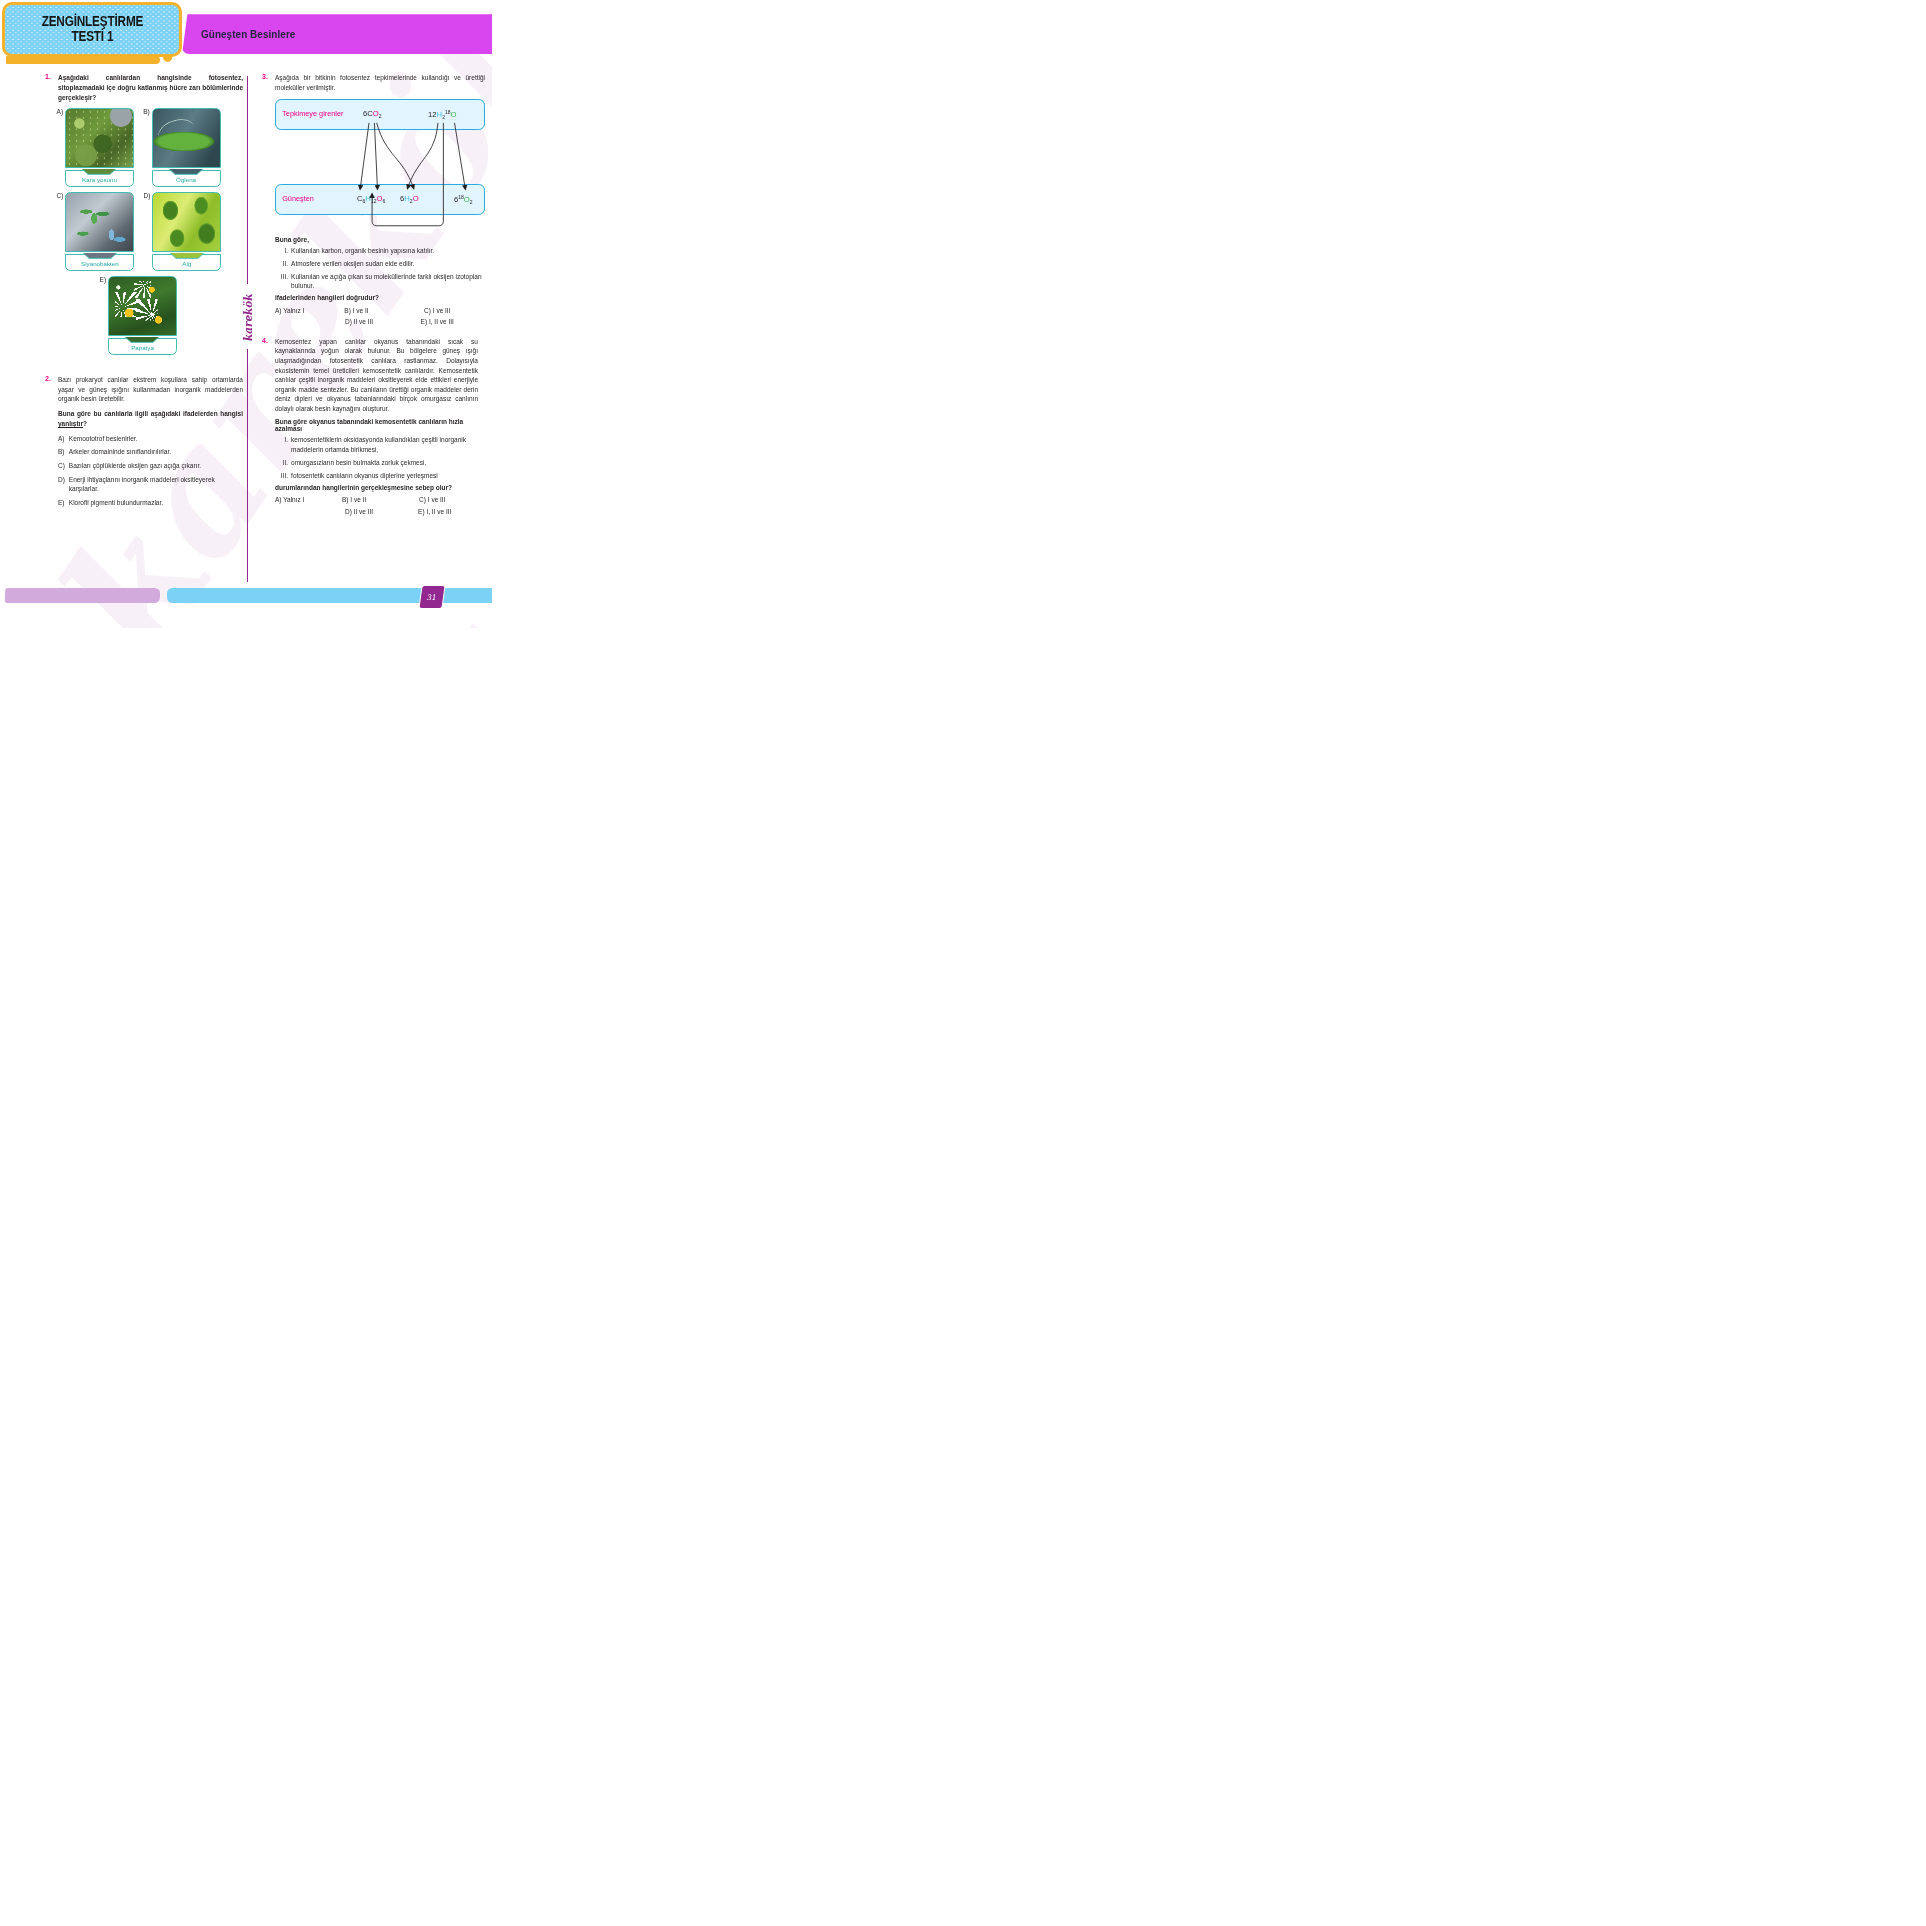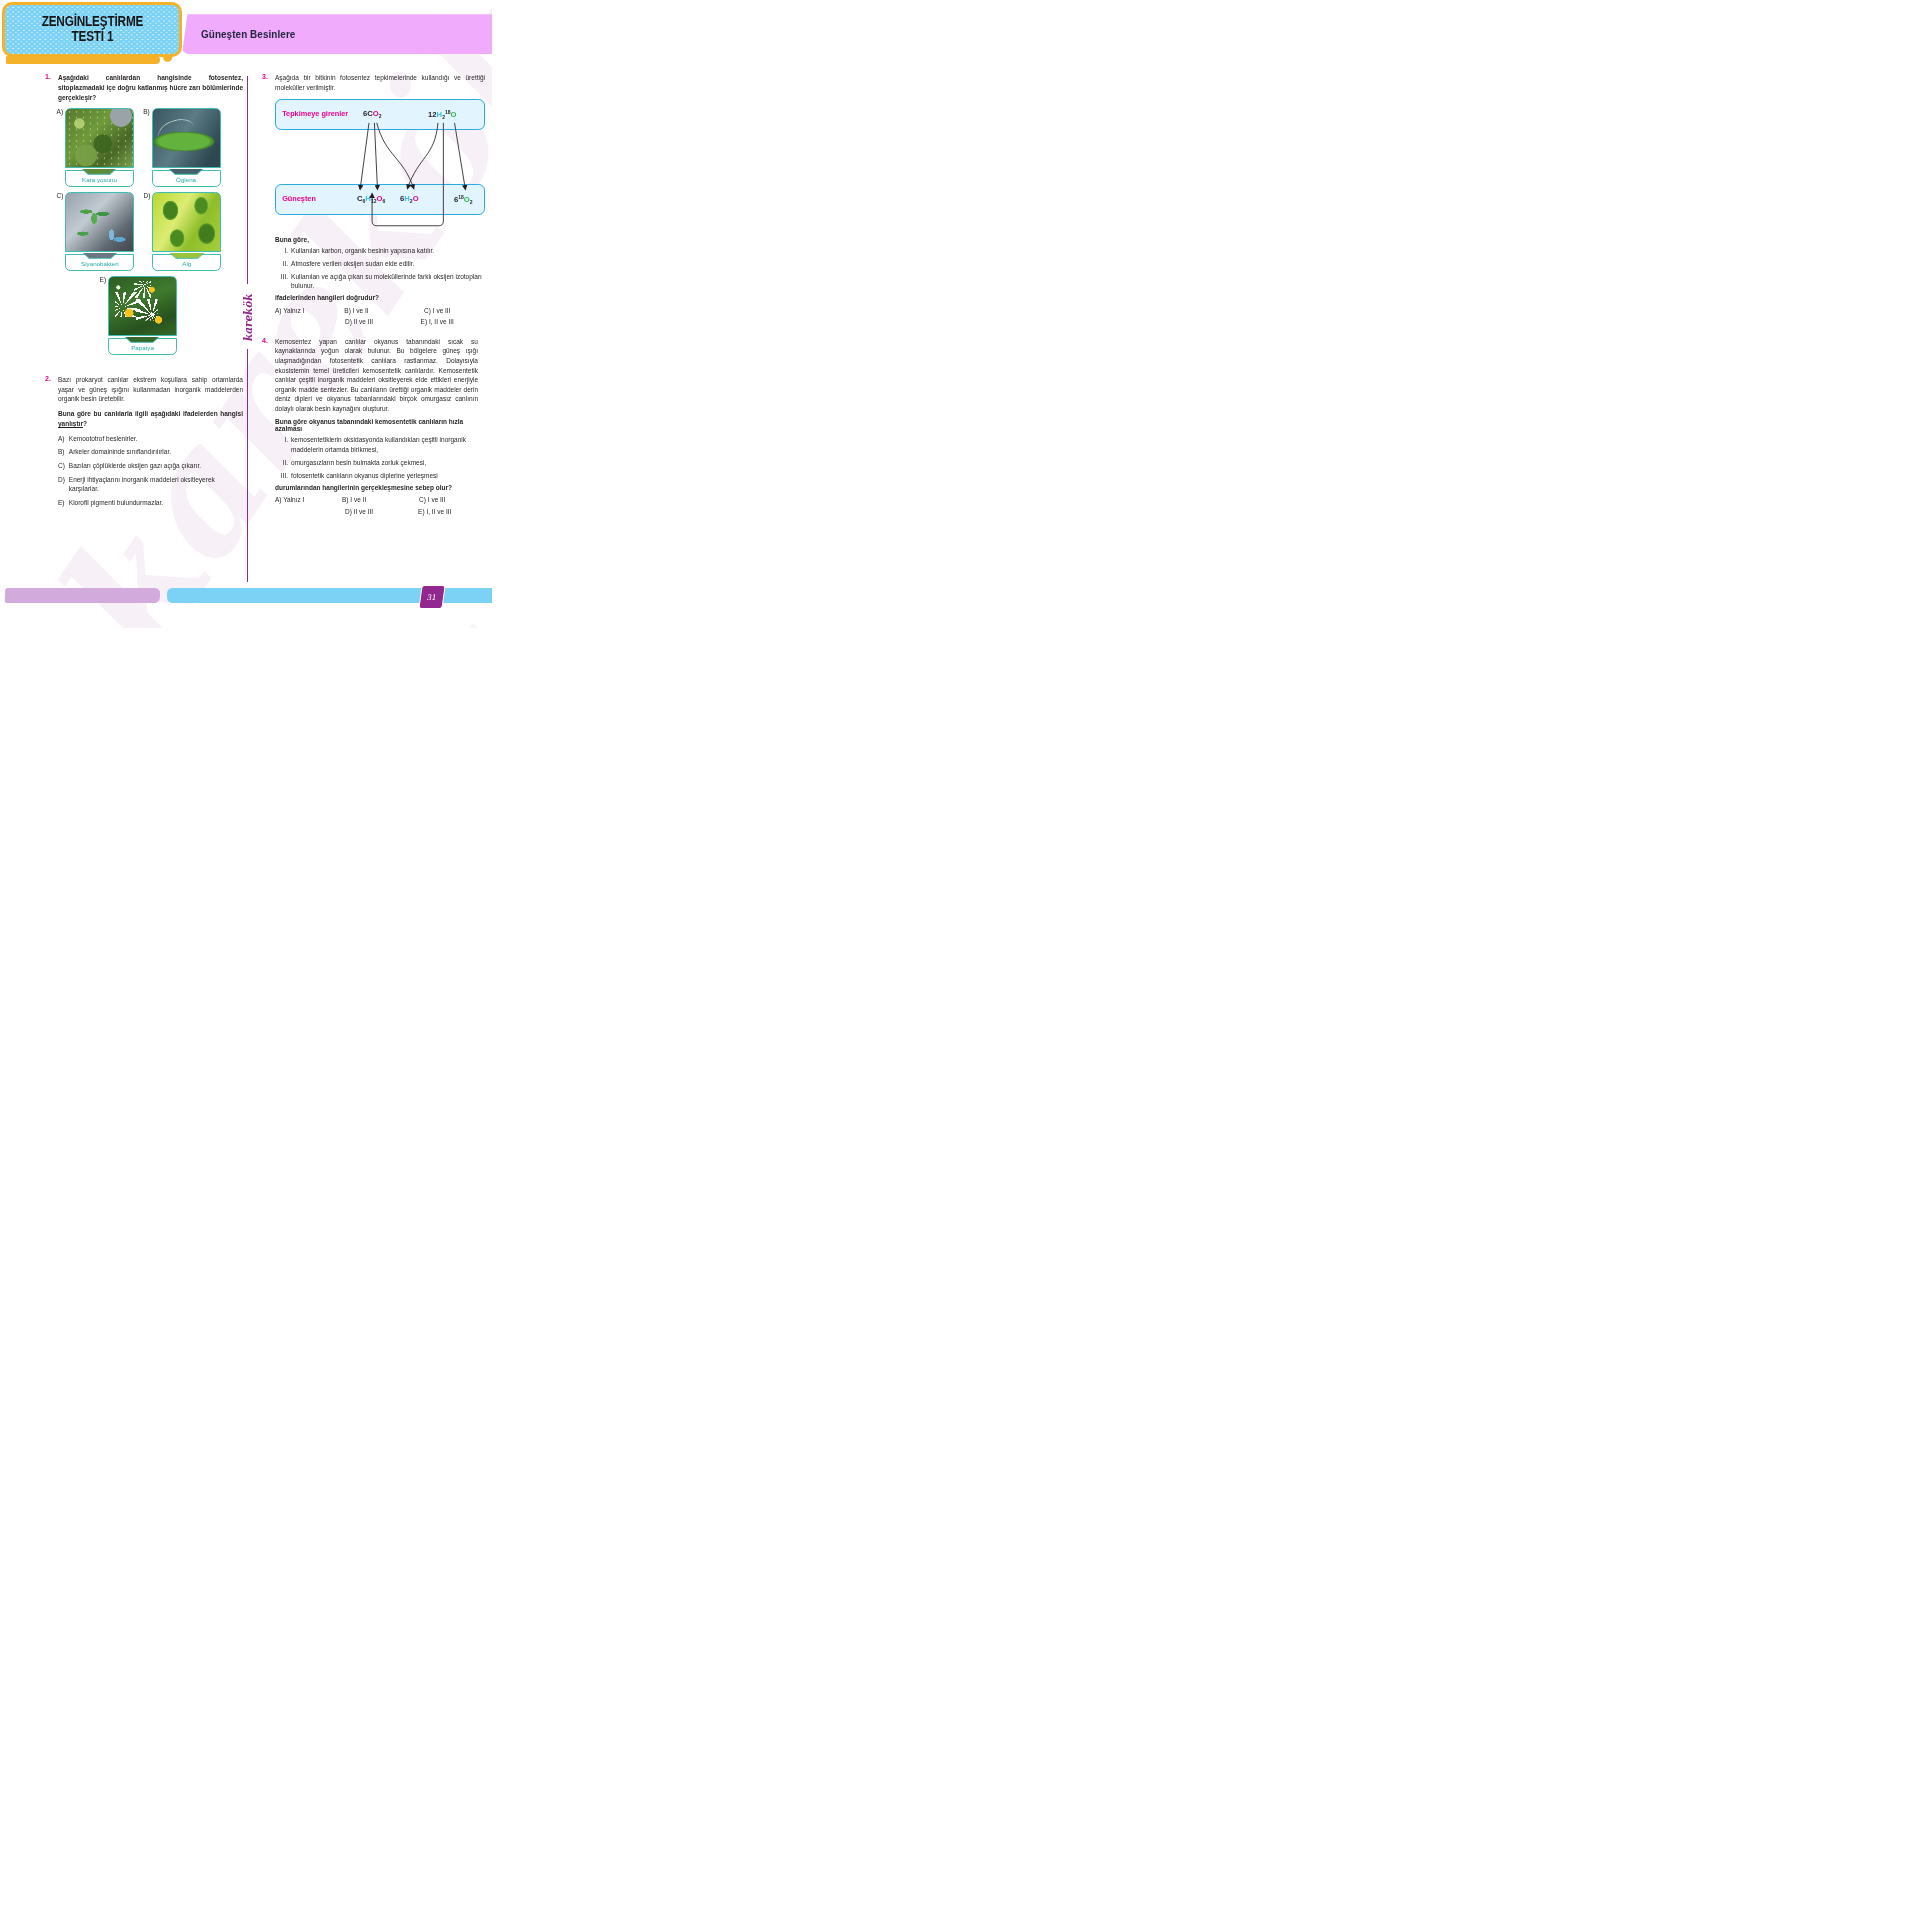--- a/index.html
+++ b/index.html
@@ -19,21 +19,21 @@
   .hdr-blue .dots{position:absolute;inset:0;border-radius:7px;
       background-image:radial-gradient(rgba(255,255,255,.8) 0.8px,transparent 1px),
                        radial-gradient(rgba(255,255,255,.55) 0.6px,transparent 0.8pt);
       background-size:5.4px 4.6px,5.4px 4.6px;background-position:0 0,2.7px 2.3px;}
   .hdr-title{position:relative;text-align:center;font-weight:bold;color:#161616;
              font-size:14px;line-height:1.12;transform:scaleX(.84);letter-spacing:-0.2px;}
   .hdr-bar{position:absolute;left:6.2px;top:56px;width:154px;height:7.7px;background:#F3B229;
            border-radius:1.5px 4.6px 4.6px 1.5px;z-index:2;}
   .hdr-swoosh{position:absolute;left:165px;top:37px;width:8.5px;height:25.4px;background:#F3B229;
               border-radius:0 0 8.5px 8.5px;transform:rotate(14deg);z-index:2;}
-  .hdr-purple{position:absolute;left:182px;top:14.3px;right:0;height:40px;background:#f0abfc;
+  .hdr-purple{position:absolute;left:182px;top:14.3px;right:0;height:40px;background:#d946ef;
               border-radius:0 0 0 7px;z-index:1;display:flex;align-items:center;
               clip-path:polygon(5.4px 0,100% 0,100% 100%,0 100%);}
   .hdr-purple .topic{font-weight:bold;font-size:10.4px;color:#26253F;margin-left:18.5px;letter-spacing:0.1px;
                      transform:scaleX(.95);transform-origin:0 50%;}
 
   
   .divider{position:absolute;left:247px;width:1.2px;background:#92278F;z-index:1;}
   .div1{top:76px;height:208px;}
   .div2{top:349px;height:233px;}
   .vlogo{position:absolute;left:239px;top:286px;height:62px;width:17px;z-index:1;
@@ -110,21 +110,21 @@
      background-size:auto,25px 25px,auto,21.6px 21.6px,auto,17px 17px,auto,auto;
      background-repeat:no-repeat;
      background-position:0 0,14% 44%,0 0,60% 60%,0 0,50% 8%,0 0,0 0;}
 
   
   .optlist{margin-top:5.4px;}
   .opt{display:flex;font-size:6.5px;line-height:1.45;margin-bottom:4.2px;}
   .opt .ol{width:10.8px;flex:none;}
 
   
-  .diagram{position:relative;width:210px;height:133px;margin:6.2px 0 1.5px 0;font-weight:bold;}
+  .diagram{position:relative;width:210px;height:133px;margin:6.2px 0 1.5px 0;}
   .dbox{position:absolute;left:0;width:208px;height:29px;background:#E2F4FD;
         border:1.5px solid #29ABE2;border-radius:6.2px;}
   .dbox.reac{top:0;}
   .dbox.prod{top:85px;}
   .dlabel{position:absolute;left:6.2px;top:9.2px;font-size:7.3px;color:#EC008C;}
   .formula{position:absolute;top:9.2px;font-size:7.7px;white-space:nowrap;}
   .formula .sb{font-size:5px;vertical-align:-1.9px;}
   .formula .sp{font-size:5px;vertical-align:2.7px;}
   .arrows{position:absolute;inset:0;z-index:3;pointer-events:none;}
 

